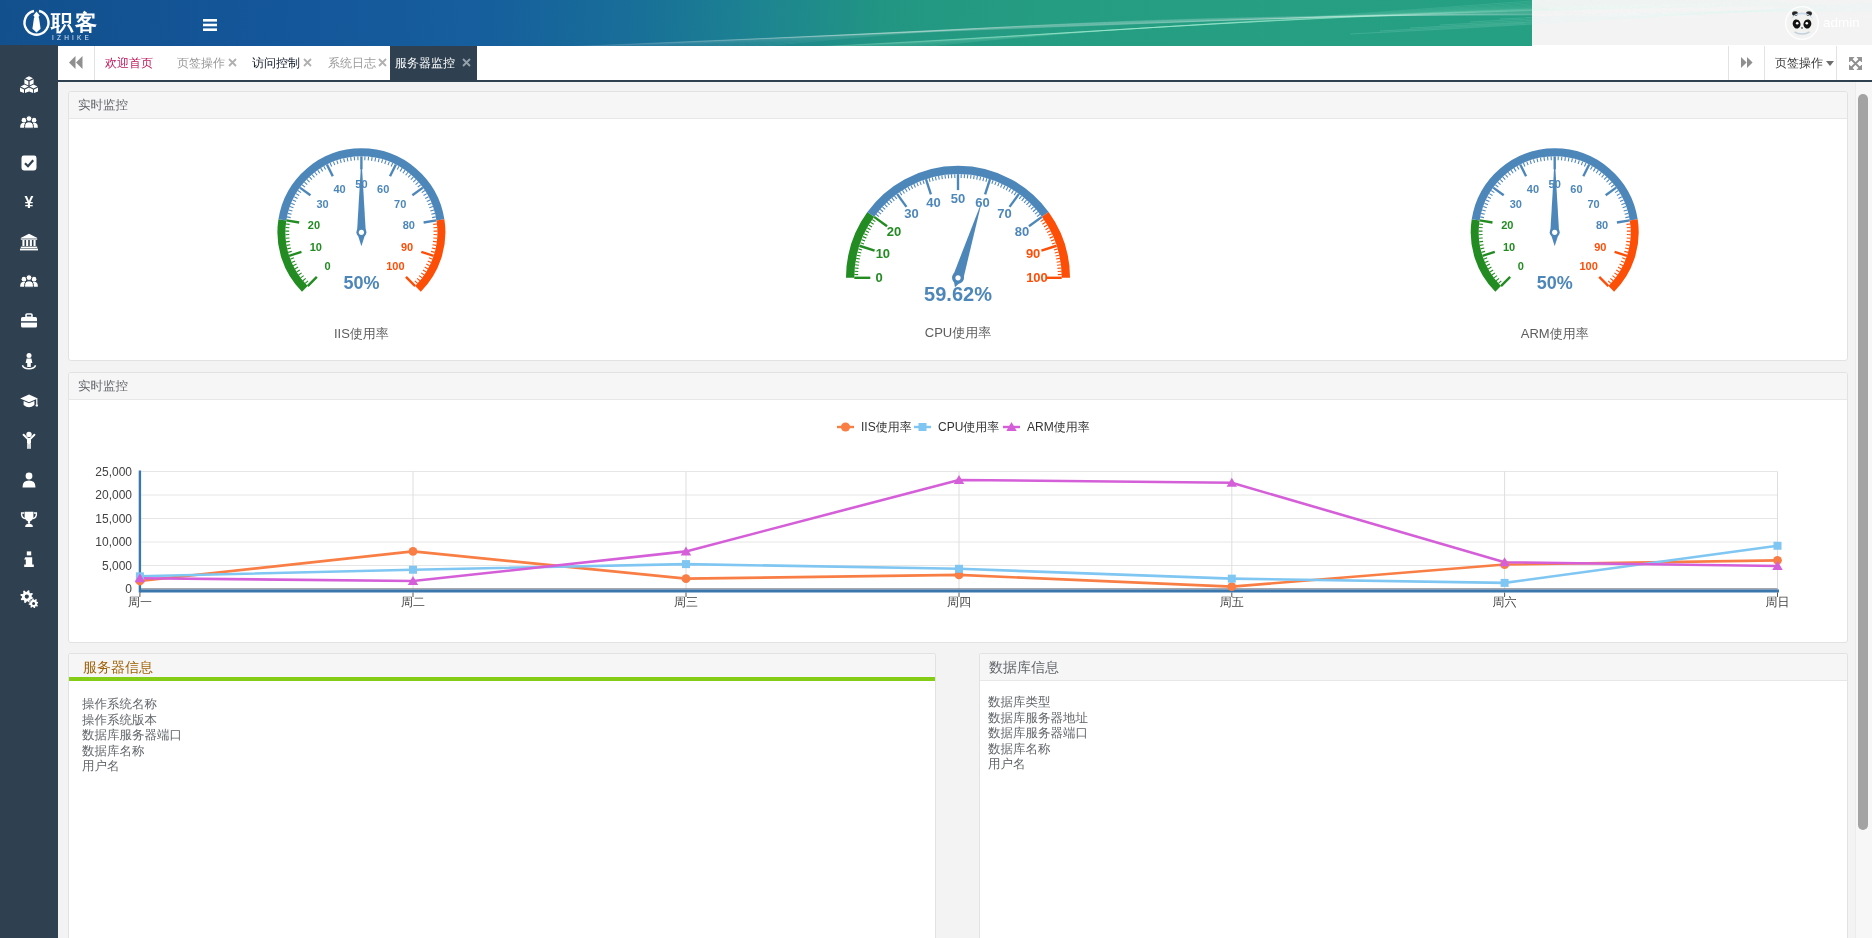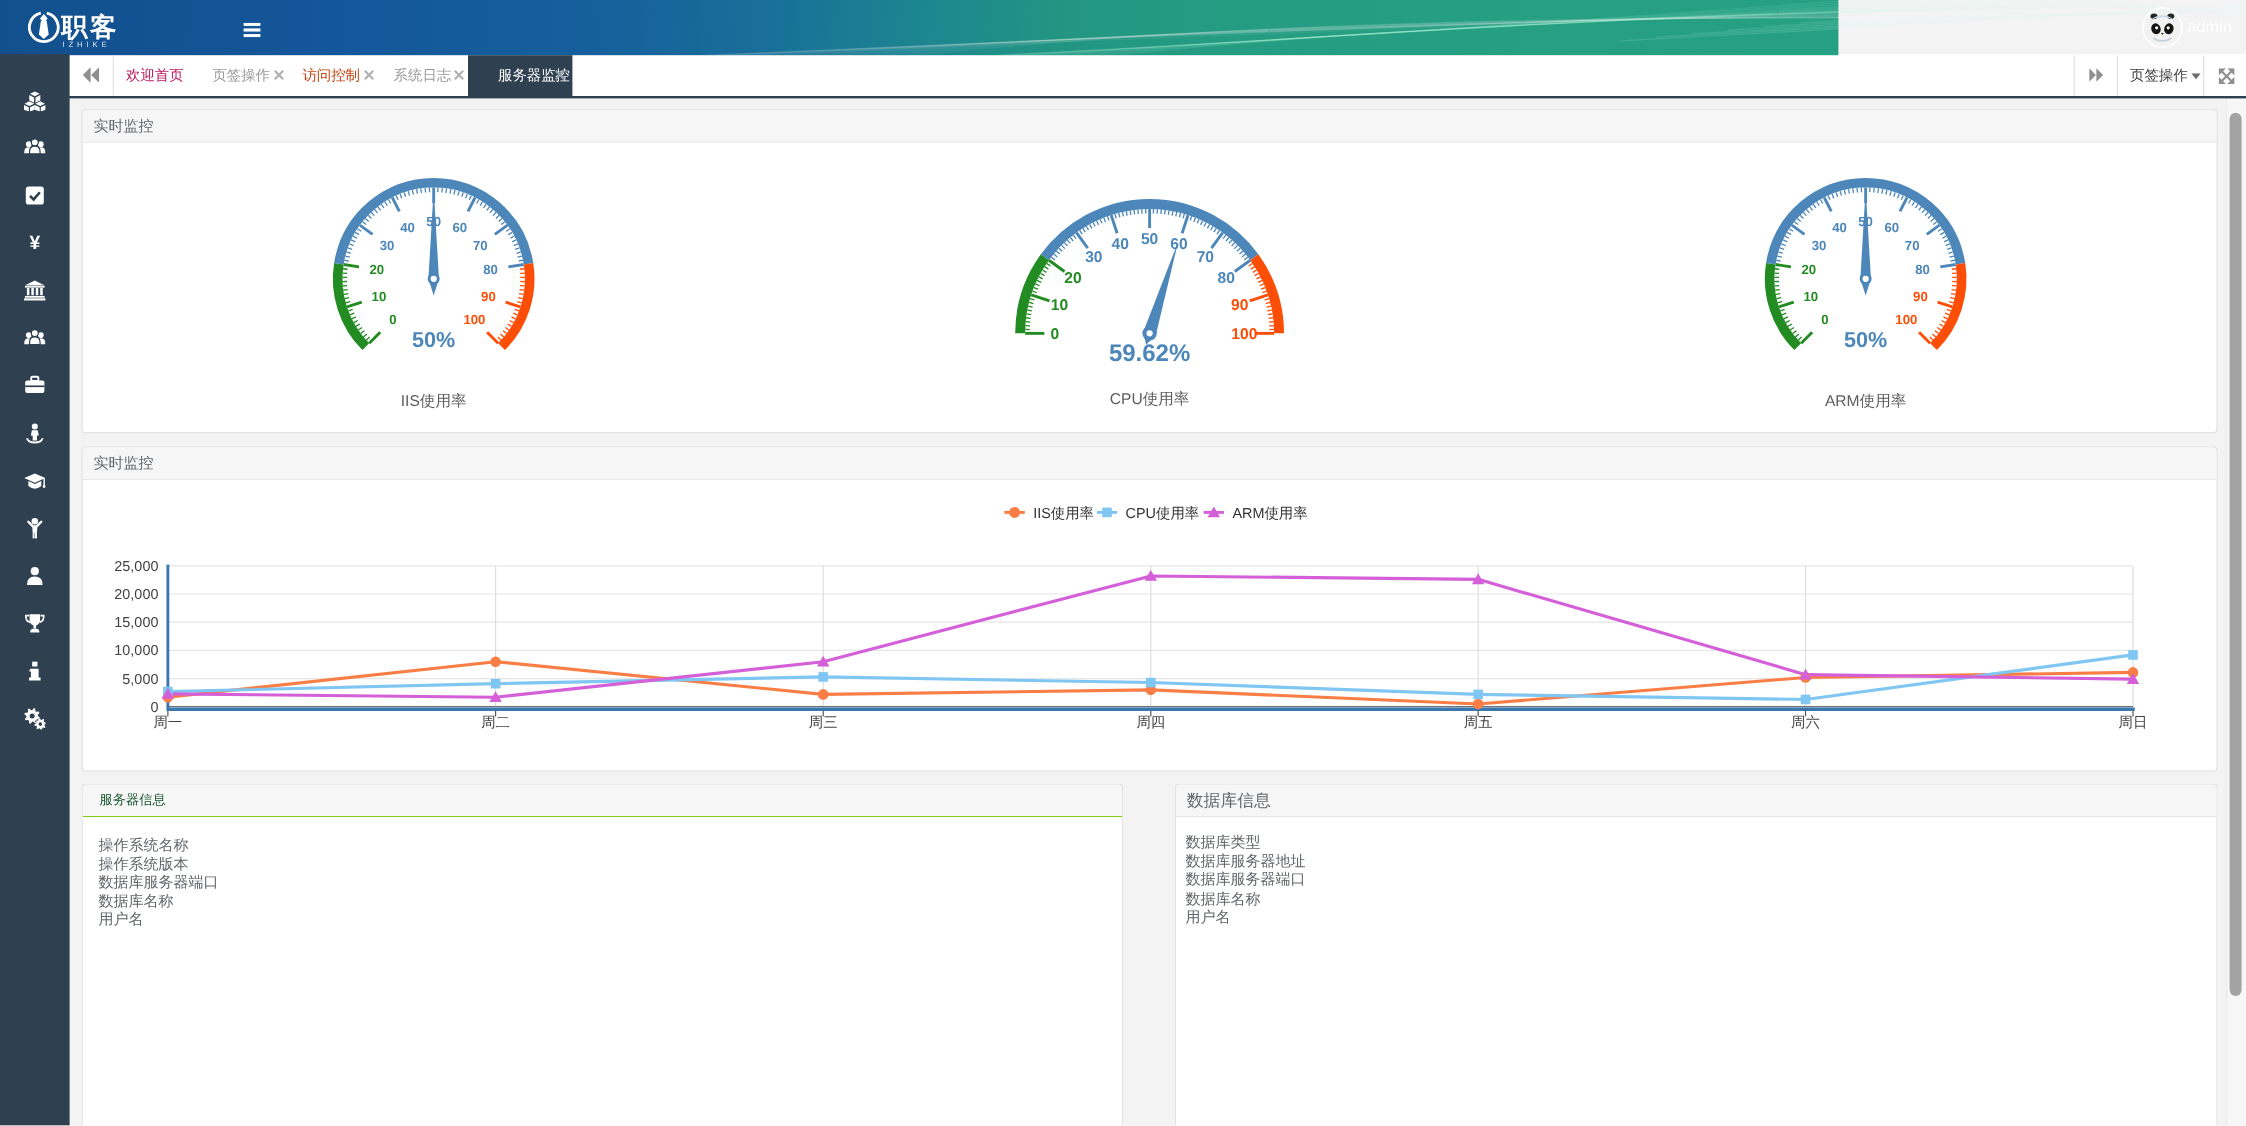--- a/index.html
+++ b/index.html
@@ -6,21 +6,21 @@
 <body>
 <div style="position:relative;width:1872px;height:938px;background:#f3f3f4;overflow:hidden">
 
 <div style="position:absolute;left:68px;top:91px;width:1780px;height:270px;background:#fff;border:1px solid #e2e2e3;border-radius:3px;box-sizing:border-box">
 <div style="height:27px;background:#f6f6f7;border-bottom:1px solid #e7e7e9;line-height:27px;padding-left:9px;color:#62666a;font-size:12.5px;border-radius:3px 3px 0 0">实时监控</div>
     </div>
 <div style="position:absolute;left:68px;top:372px;width:1780px;height:271px;background:#fff;border:1px solid #e2e2e3;border-radius:3px;box-sizing:border-box">
 <div style="height:27px;background:#f6f6f7;border-bottom:1px solid #e7e7e9;line-height:27px;padding-left:9px;color:#62666a;font-size:12.5px;border-radius:3px 3px 0 0">实时监控</div>
     </div>
 <div style="position:absolute;left:68px;top:653px;width:868px;height:290px;background:#fff;border:1px solid #e2e2e3;border-radius:3px;border-bottom:none;box-sizing:border-box">
-<div style="height:27px;background:#f6f6f7;border-bottom:1px solid #84cc16;line-height:27px;padding-left:14px;color:#14532d;font-size:11px;border-radius:3px 3px 0 0">服务器信息</div>
+<div style="height:27px;background:#f6f6f7;border-bottom:4px solid #84cc16;line-height:27px;padding-left:14px;color:#a16207;font-size:14px;border-radius:3px 3px 0 0">服务器信息</div>
     </div>
 <div style="position:absolute;left:979px;top:653px;width:869px;height:290px;background:#fff;border:1px solid #e2e2e3;border-radius:3px;border-bottom:none;box-sizing:border-box">
 <div style="height:27px;background:#f6f6f7;border-bottom:1px solid #e7e7e9;line-height:27px;padding-left:9px;color:#62666a;font-size:14px;border-radius:3px 3px 0 0">数据库信息</div>
     </div>
 <div style="position:absolute;left:82px;top:697px;color:#62666a;font-size:12.5px">
       <div style="height:15.6px;line-height:15.6px">操作系统名称</div>
       <div style="height:15.6px;line-height:15.6px">操作系统版本</div>
       <div style="height:15.6px;line-height:15.6px">数据库服务器端口</div>
       <div style="height:15.6px;line-height:15.6px">数据库名称</div>
       <div style="height:15.6px;line-height:15.6px">用户名</div>
@@ -547,29 +547,29 @@
           <polygon points="6.5,0 6.5,13 0,6.5"></polygon>
           <polygon points="13.5,0 13.5,13 7,6.5"></polygon>
         </g>
       </svg>
 <div style="position:absolute;left:94px;top:46px;width:1px;height:34px;background:#e2e2e2"></div>
 <div style="position:absolute;left:105px;top:46px;height:18px;line-height:34px;color:#be185d;font-size:12px">欢迎首页</div>
 <div style="position:absolute;left:177px;top:46px;height:34px;line-height:34px;color:#9a9a9a;font-size:12px">页签操作</div>
 <svg width="9" height="9" viewBox="0 0 9 9" style="position:absolute;left:228px;top:58px">
         <path d="M1 1 L8 8 M8 1 L1 8" stroke="#b0b0b0" stroke-width="1.8"></path>
       </svg>
-<div style="position:absolute;left:252px;top:46px;height:34px;line-height:34px;color:#c2410c;font-size:12px">访问控制</div>
+<div style="position:absolute;left:252px;top:46px;height:34px;line-height:34px;color:#0f172a;font-size:12px">访问控制</div>
 <svg width="9" height="9" viewBox="0 0 9 9" style="position:absolute;left:303px;top:58px">
         <path d="M1 1 L8 8 M8 1 L1 8" stroke="#b0b0b0" stroke-width="1.8"></path>
       </svg>
 <div style="position:absolute;left:328px;top:46px;height:22px;line-height:34px;color:#9a9a9a;font-size:12px">系统日志</div>
 <svg width="9" height="9" viewBox="0 0 9 9" style="position:absolute;left:378px;top:58px">
         <path d="M1 1 L8 8 M8 1 L1 8" stroke="#b0b0b0" stroke-width="1.8"></path>
       </svg>
-<div style="position:absolute;left:390px;top:46px;width:87px;height:34px;background:#2f4050;color:#fff;font-size:12px;line-height:34px"><span style="padding-left:25px">服务器监控</span></div>
+<div style="position:absolute;left:390px;top:46px;width:87px;height:34px;background:#2f4050;color:#fff;font-size:12px;line-height:34px"><span style="padding-left:5px">服务器监控</span></div>
 <svg width="9" height="9" viewBox="0 0 9 9" style="position:absolute;left:462px;top:58px">
         <path d="M1 1 L8 8 M8 1 L1 8" stroke="#93a1ac" stroke-width="1.8"></path>
       </svg>
 <div style="position:absolute;left:1728px;top:46px;width:1px;height:34px;background:#e2e2e2"></div>
 <svg width="12" height="13" viewBox="0 0 14 13" style="position:absolute;left:1741px;top:56px">
         <g fill="#8f8f8f">
           <polygon points="0,0 0,13 6.5,6.5"></polygon>
           <polygon points="7,0 7,13 13.5,6.5"></polygon>
         </g>
       </svg>

